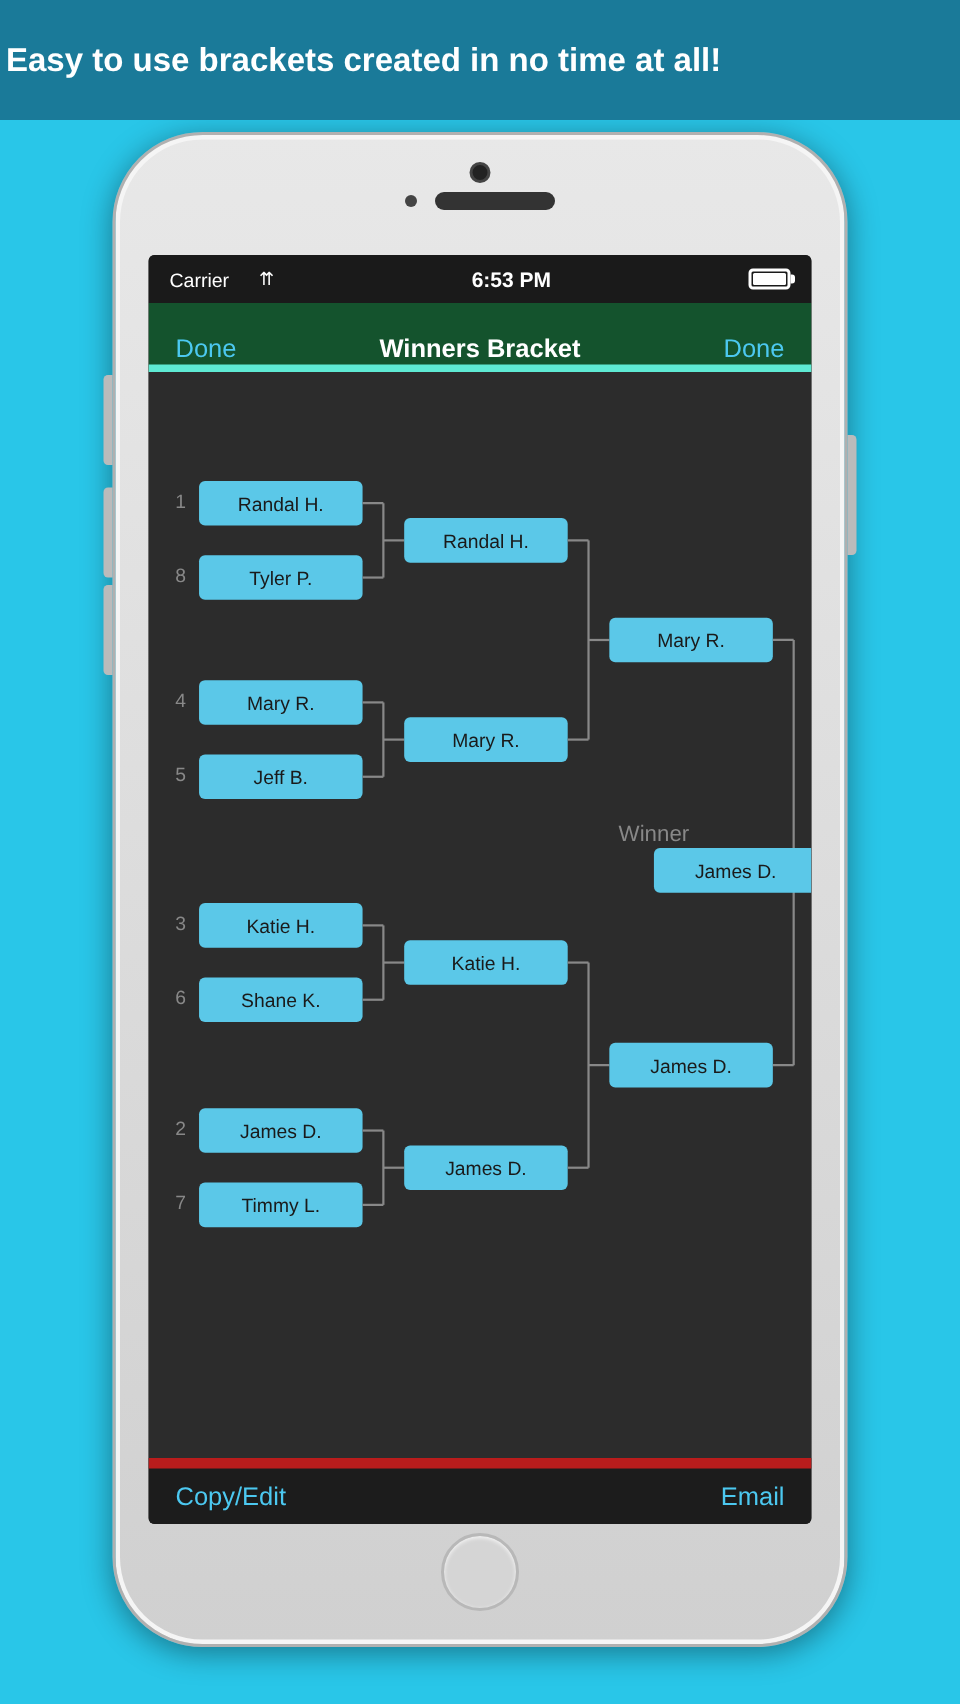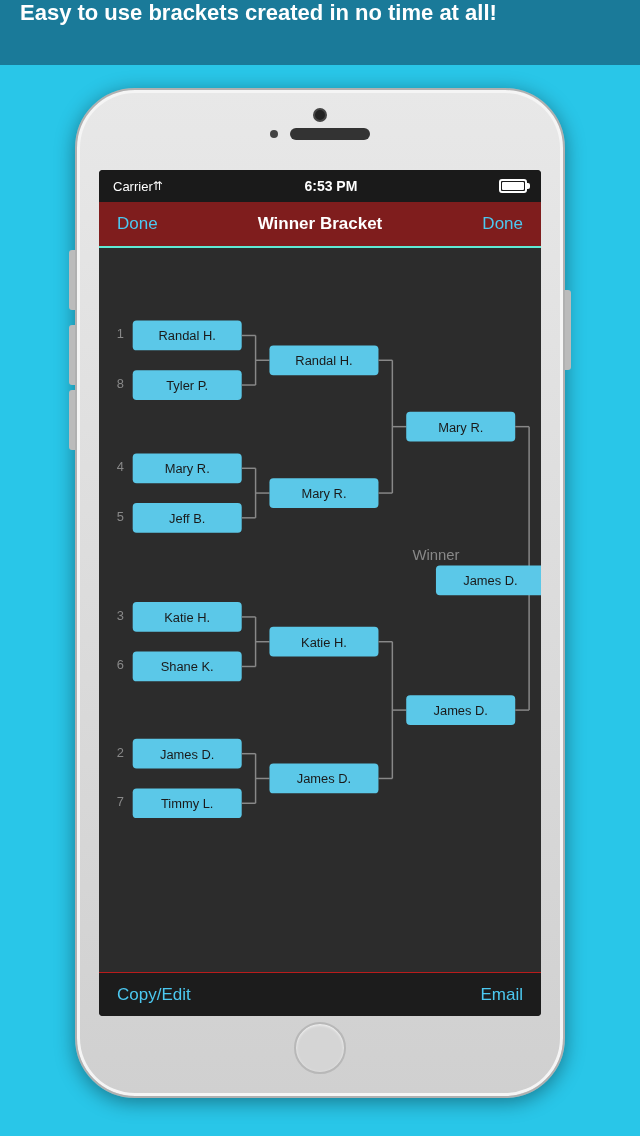--- a/index.html
+++ b/index.html
@@ -11,24 +11,25 @@
       overflow: hidden;
       position: relative;
     }
 
     
     .top-banner {
       position: absolute;
       top: 0;
       left: 0;
       right: 0;
-      height: 65px;
+      height: 80px;
       background-color: #1a7a99;
       display: flex;
-      padding: 0 20px;
+      align-items: center;
+      padding: 0 4px;
       z-index: 10;
     }
     .top-banner-text {
       color: #fff;
       font-size: 22px;
       font-weight: bold;
     }
 
     
     .phone-shell {
@@ -122,21 +123,21 @@
       background: #1a1a1a;
       height: 32px;
       display: flex;
       align-items: center;
       justify-content: space-between;
       padding: 0 14px;
       color: white;
       font-size: 13px;
       font-weight: 500;
     }
-    .status-left { display: flex; align-items: center; gap: 0; }
+    .status-left { display: flex; align-items: center; gap: 20px; }
     .wifi-icon { font-size: 12px; }
     .status-time { font-size: 14px; font-weight: 600; }
     .battery {
       width: 28px;
       height: 14px;
       border: 2px solid white;
       border-radius: 3px;
       position: relative;
       display: flex;
       align-items: center;
@@ -155,27 +156,27 @@
     }
     .battery-fill {
       width: 100%;
       height: 100%;
       background: white;
       border-radius: 1px;
     }
 
     
     .nav-bar {
-      background: #7f1d1d;
+      background: #14532d;
       height: 46px;
       display: flex;
-      align-items: center;
+      align-items: flex-end;
       justify-content: space-between;
       padding: 0 18px;
-      border-bottom: 2px solid #5eead4;
+      border-bottom: 5px solid #5eead4;
     }
     .nav-btn {
       color: #4cc8f0;
       font-size: 17px;
       cursor: pointer;
     }
     .nav-title {
       color: white;
       font-size: 17px;
       font-weight: 700;
@@ -204,21 +205,21 @@
       position: absolute;
       bottom: 0;
       left: 0;
       right: 0;
       height: 44px;
       background: #1c1c1c;
       display: flex;
       align-items: center;
       justify-content: space-between;
       padding: 0 18px;
-      border-top: 1px solid #b91c1c;
+      border-top: 7px solid #b91c1c;
     }
     .toolbar-btn {
       color: #4cc8f0;
       font-size: 17px;
       cursor: pointer;
     }
 
     
     .home-button {
       position: absolute;
@@ -258,21 +259,21 @@
         <span class="wifi-icon">⇈</span>
       </div>
       <span class="status-time">6:53 PM</span>
       <div class="battery">
         <div class="battery-fill"></div>
       </div>
     </div>
 
     <div class="nav-bar">
       <span class="nav-btn">Done</span>
-      <span class="nav-title">Winner Bracket</span>
+      <span class="nav-title">Winners Bracket</span>
       <span class="nav-btn">Done</span>
     </div>
 
     <div class="bracket-area">
       <svg class="bracket-svg" viewBox="0 0 446 660" preserveAspectRatio="xMidYMid meet">
 
         <text x="18" y="56" fill="#888" font-size="13" font-family="Helvetica Neue, Arial">1</text>
         <text x="18" y="106" fill="#888" font-size="13" font-family="Helvetica Neue, Arial">8</text>
         <text x="18" y="190" fill="#888" font-size="13" font-family="Helvetica Neue, Arial">4</text>
         <text x="18" y="240" fill="#888" font-size="13" font-family="Helvetica Neue, Arial">5</text>

